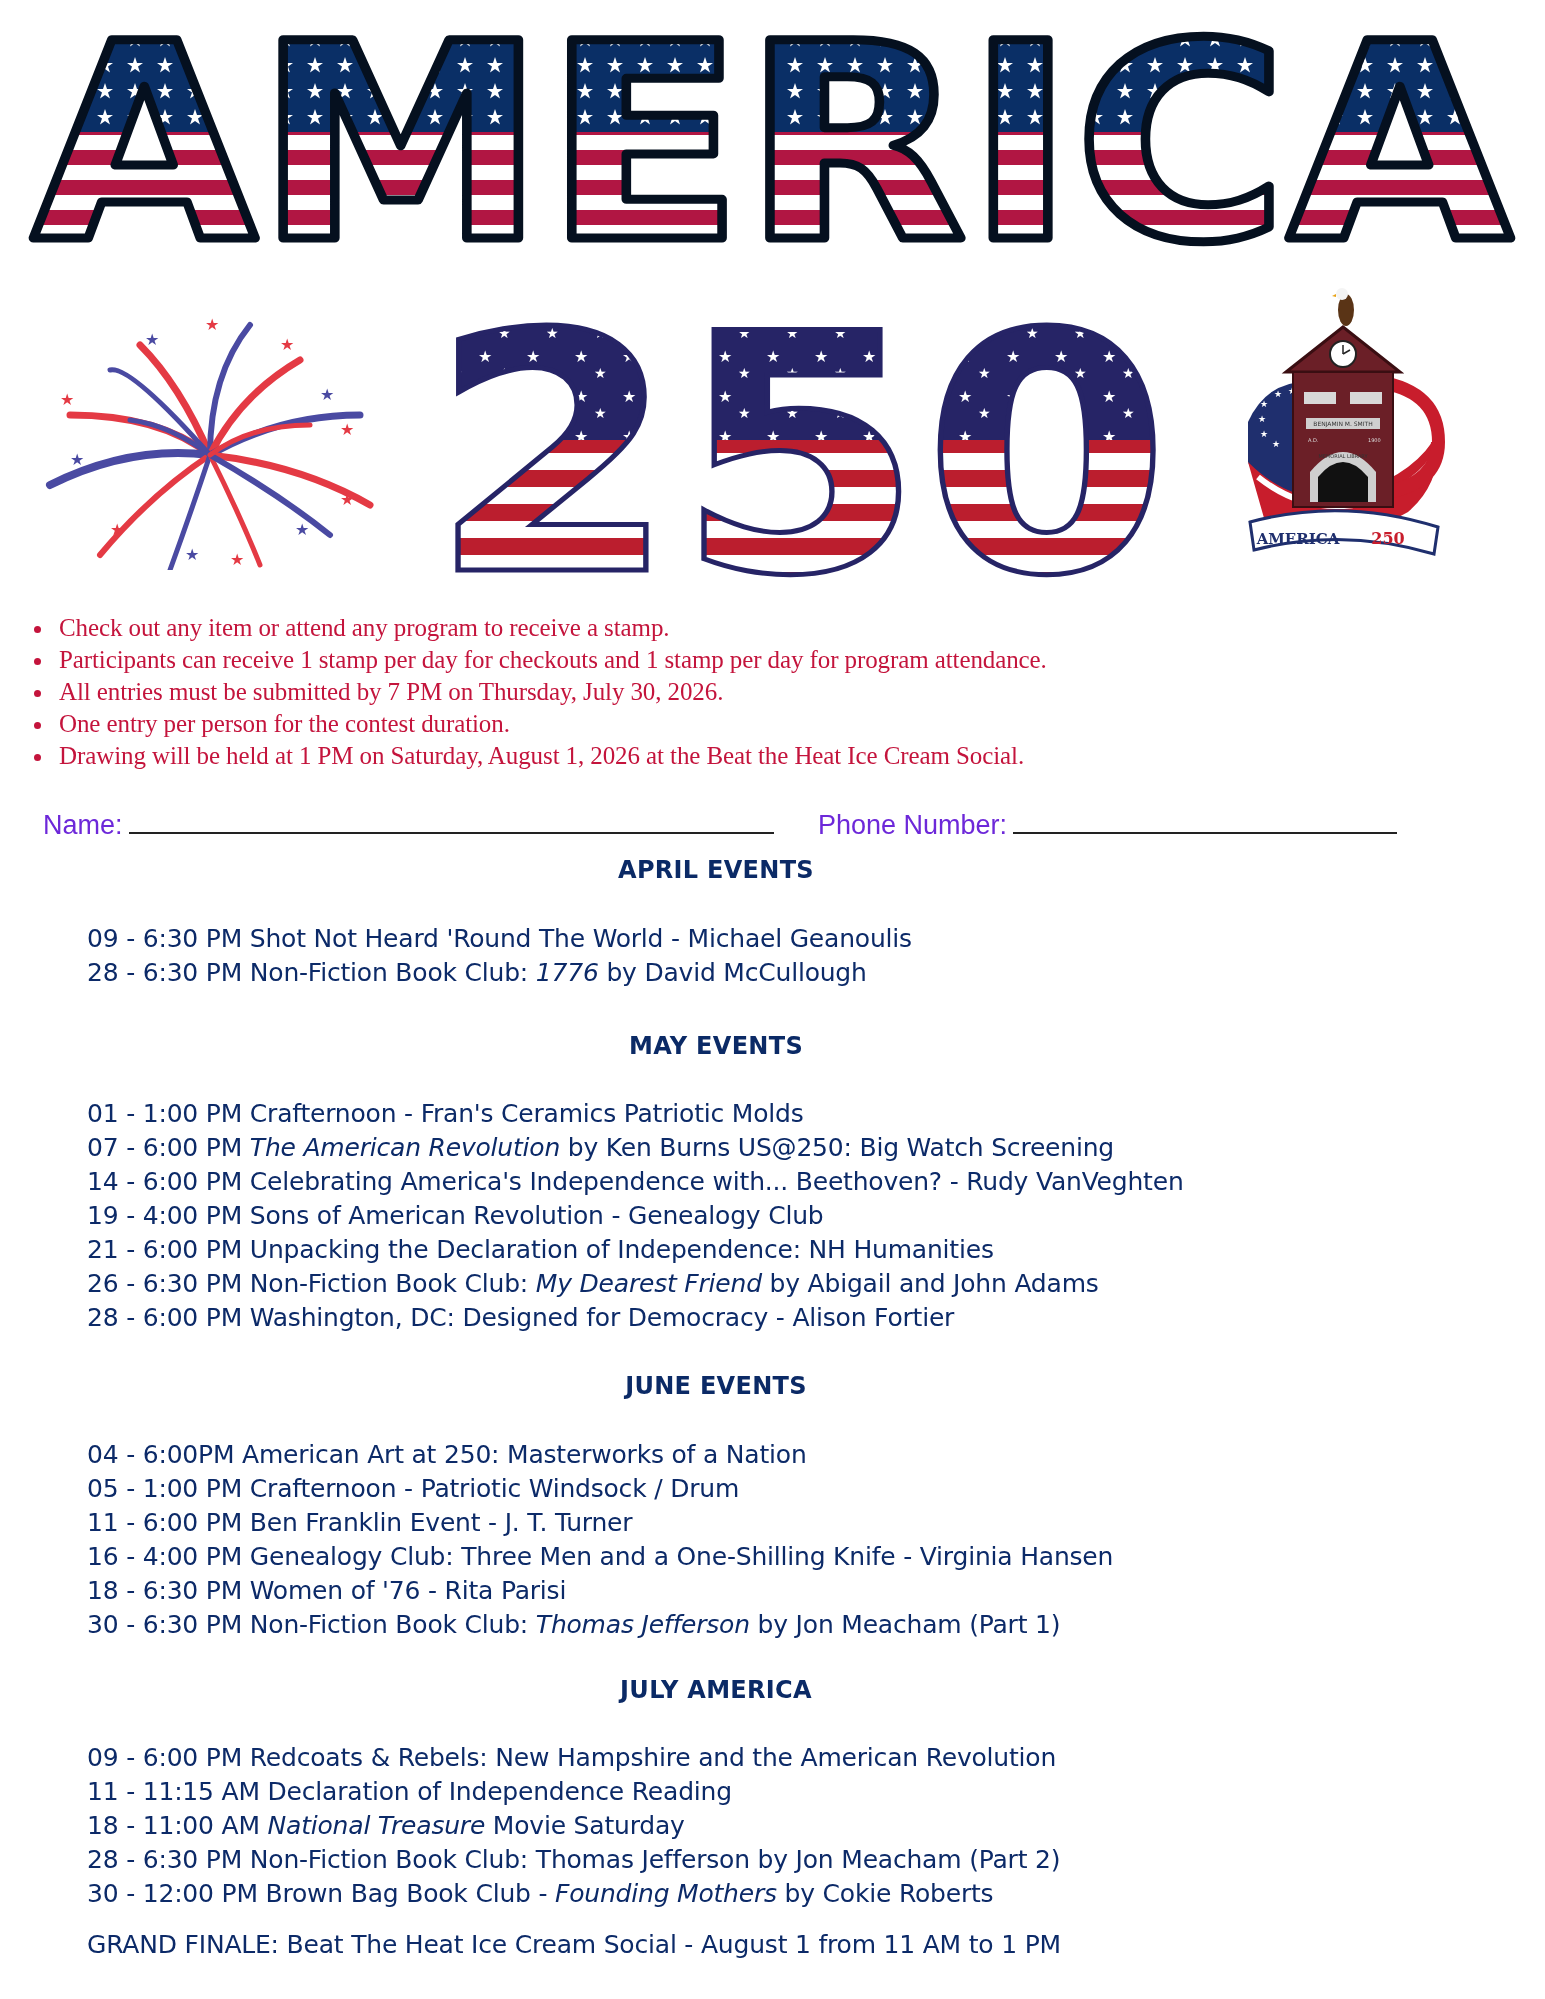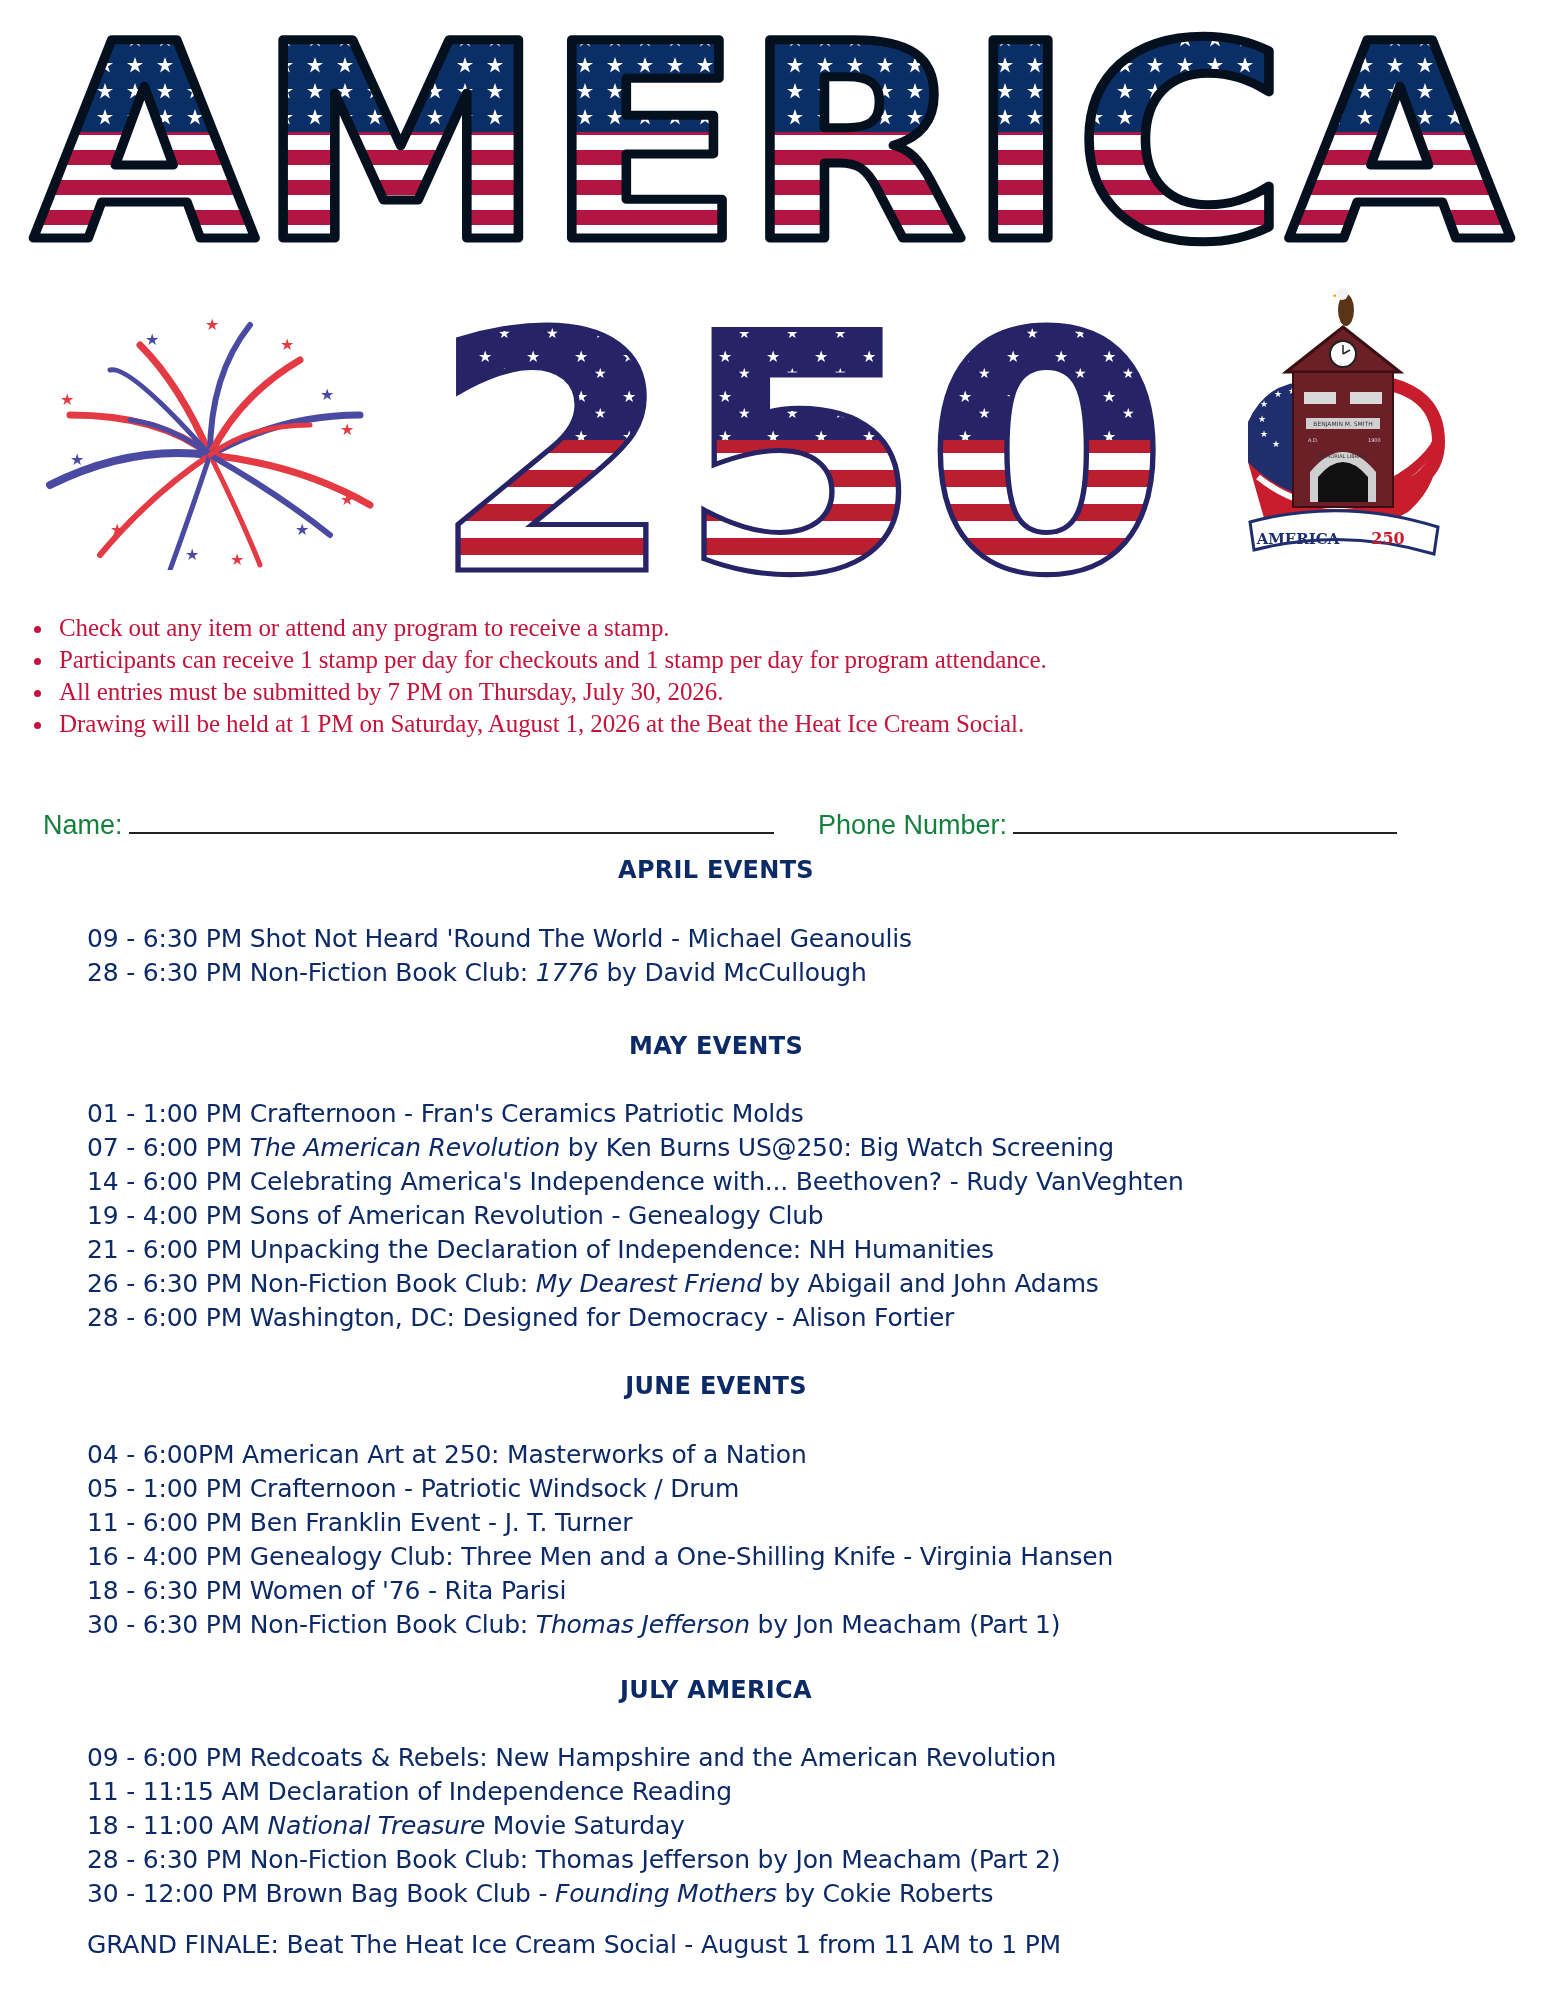--- a/index.html
+++ b/index.html
@@ -4,21 +4,21 @@
 <style>
   html,body{margin:0;padding:0;background:#ffffff;}
   body{width:1545px;height:1999px;position:relative;overflow:hidden;font-family:"DejaVu Sans","Liberation Sans",sans-serif;}
   #title-svg{position:absolute;left:0;top:0;width:1545px;height:270px;}
   #num-svg{position:absolute;left:420px;top:300px;width:760px;height:280px;}
   #fw-svg{position:absolute;left:40px;top:305px;width:340px;height:265px;}
   #logo{position:absolute;left:1238px;top:282px;width:210px;height:290px;}
   .rules{position:absolute;left:32px;top:612px;margin:0;padding:0;list-style:none;color:#c4143c;font-size:25px;line-height:32px;font-family:Liberation Serif, serif;}
   .rules li{position:relative;padding-left:27px;white-space:nowrap;letter-spacing:-0.1px;}
   .rules li::before{content:"";position:absolute;left:2px;top:14px;width:7px;height:7px;border-radius:50%;background:#c4143c;}
-  .form-line{position:absolute;top:810px;font-family:"Liberation Sans",sans-serif;font-size:27px;color:#15803d;white-space:nowrap;}
+  .form-line{position:absolute;top:810px;font-family:"Liberation Sans",sans-serif;font-size:27px;color:#6d28d9;white-space:nowrap;}
   .uline{display:inline-block;border-bottom:2px solid #222;vertical-align:baseline;height:22px;margin-left:6px;}
   .sec-head{position:absolute;left:0;width:1432px;text-align:center;font-family:"DejaVu Sans",sans-serif;font-weight:bold;font-size:24px;color:#0b2a66;letter-spacing:0.3px;}
   .event{position:absolute;left:47px;font-family:"DejaVu Sans",sans-serif;font-size:25px;color:#0c2a68;white-space:nowrap;letter-spacing:-0.2px;margin-left:40px;}
   .event i{font-style:italic;}
 </style>
 </head>
 <body>
 
 <svg id="title-svg" viewBox="0 0 1545 270">
   <defs>
@@ -135,20 +135,21 @@
 
   <path d="M12,240 Q105,215 200,245 L196,272 Q105,245 16,268 Z" fill="#ffffff" stroke="#1f2f6e" stroke-width="3"></path>
   <text x="60" y="262" text-anchor="middle" font-size="15" font-weight="bold" fill="#1f2f6e" font-family="DejaVu Serif, serif">AMERICA</text>
   <text x="150" y="262" text-anchor="middle" font-size="16" font-weight="bold" fill="#c81d2c" font-family="DejaVu Serif, serif">250</text>
 </svg>
 
 <ul class="rules">
   <li>Check out any item or attend any program to receive a stamp.</li>
   <li>Participants can receive 1 stamp per day for checkouts and 1 stamp per day for program attendance.</li>
   <li>All entries must be submitted by 7 PM on Thursday, July 30, 2026.</li>
+  <li>One entry per person for the contest duration.</li>
   <li>Drawing will be held at 1 PM on Saturday, August 1, 2026 at the Beat the Heat Ice Cream Social.</li>
 </ul>
 
 <div class="form-line" style="left:43px;">
   <span>Name:</span><span class="uline" style="width:645px;"></span>
 </div>
 <div class="form-line" style="left:818px;">
   <span>Phone Number:</span><span class="uline" style="width:384px;"></span>
 </div>
 

